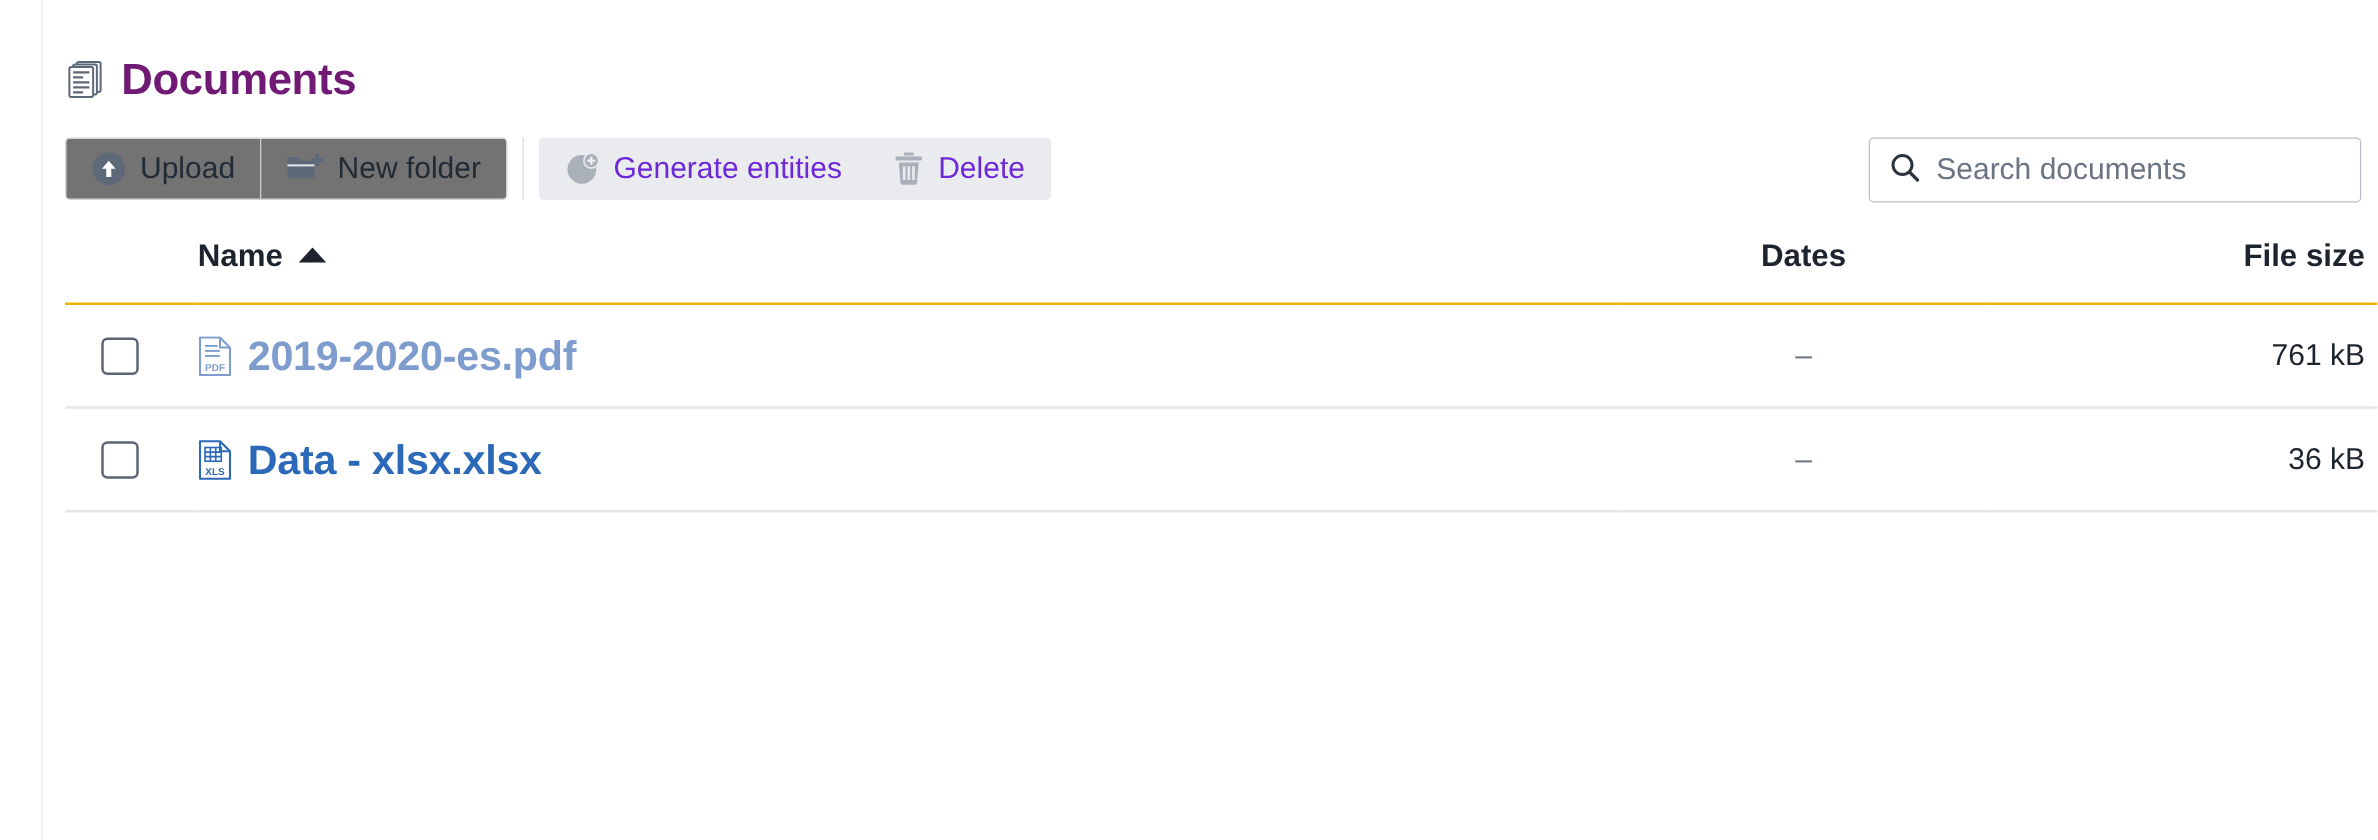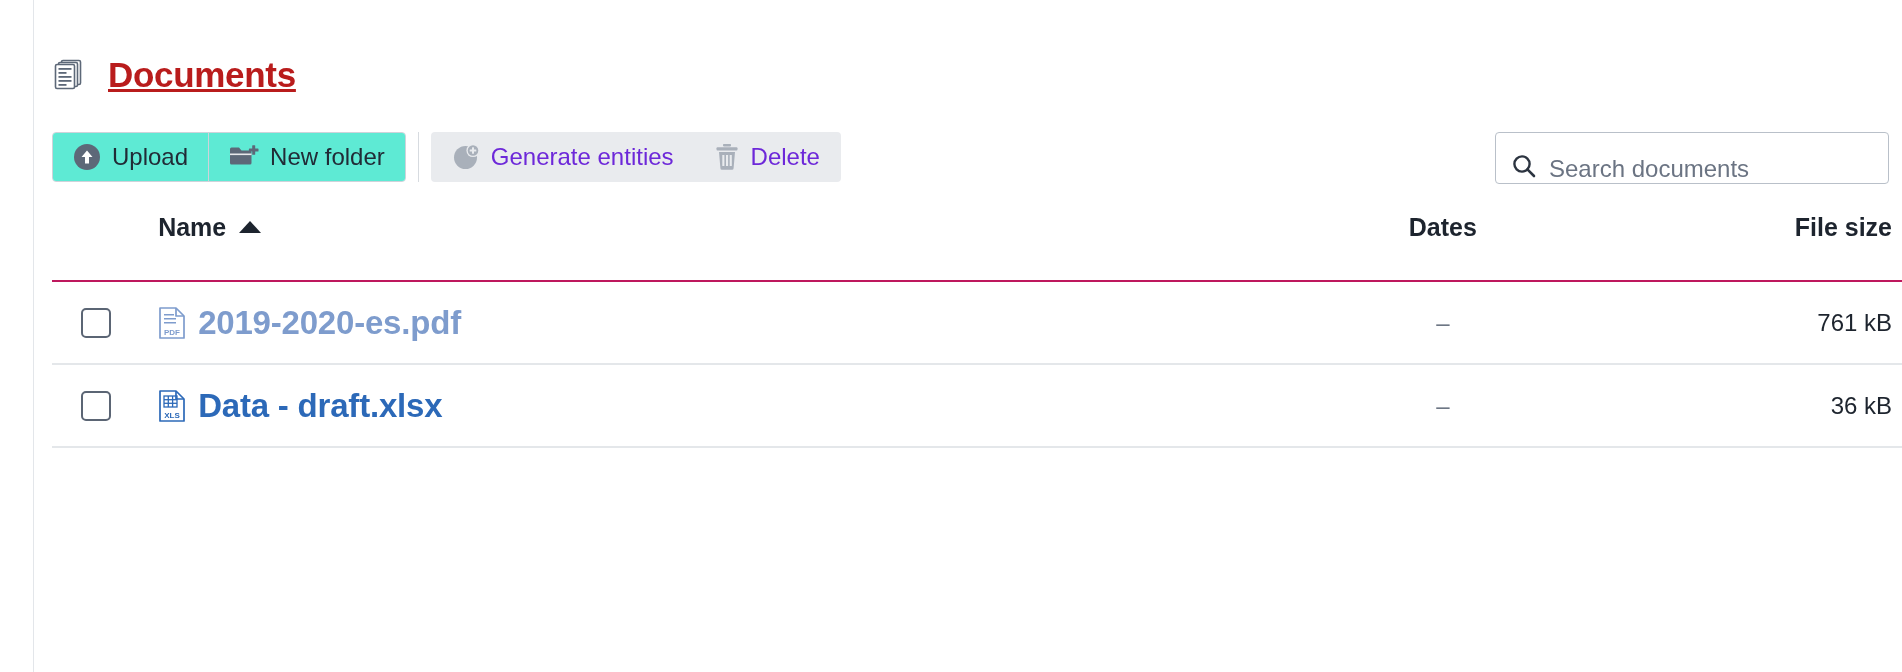--- a/index.html
+++ b/index.html
@@ -42,25 +42,24 @@
     display: flex;
     align-items: center;
     gap: 14px;
     padding: 45px 0 0 18px;
   }
   .docs-stack-icon { width: 30px; height: 32px; flex: none; display:block; }
   .page-title {
     font-size: 35px;
     font-weight: bold;
     letter-spacing: -0.3px;
-    color: #b91c1c;
+    color: #701a75;
     line-height: 1;
-    margin: 12px;
+    margin: 1px;
     white-space: nowrap;
-    text-decoration: underline;
   }
 
   
   .toolbar {
     display: flex;
     align-items: center;
     padding: 28px 0 0 18px;
     position: relative;
     height: 78px;
   }
@@ -71,21 +70,21 @@
     border-radius: 4px;
     overflow: hidden;
     background: #f7f8f9;
     height: 50px;
   }
   .btn {
     display: flex;
     align-items: center;
     gap: 11px;
     padding: 0 20px;
-    background: #5eead4;
+    background: #737373;
     border: 0;
     border-right: 1px solid #ced3da;
     font-family: "Liberation Sans", sans-serif;
     font-size: 24px;
     color: #212b36;
     cursor: pointer;
     white-space: nowrap;
     line-height: 1;
   }
   .btn:last-child { border-right: 0; align-items: center; }
@@ -114,21 +113,21 @@
   .search-box {
     position: absolute;
     right: 13px;
     top: 28px;
     width: 394px;
     height: 52px;
     border: 1px solid #b9c0c9;
     border-radius: 4px;
     background: #ffffff;
     display: flex;
-    align-items: flex-end;
+    align-items: center;
     gap: 12px;
     padding: 0 15px;
   }
   .search-box input {
     border: 0;
     outline: none;
     font-family: "Liberation Sans", sans-serif;
     font-size: 24px;
     color: #2c3440;
     background: transparent;
@@ -142,22 +141,22 @@
     width: 1858px;
     border-collapse: collapse;
     margin: 31px 0 0 18px;
     table-layout: fixed;
   }
   .file-table th {
     font-size: 25px;
     font-weight: bold;
     color: #1d242e;
     text-align: left;
-    padding: 0 0 38px 0;
-    border-bottom: 2px solid #be185d;
+    padding: 0 0 22px 0;
+    border-bottom: 2px solid #eab308;
     white-space: nowrap;
   }
   .file-table td {
     padding: 0;
     height: 83px;
     border-bottom: 2px solid #e4e7ea;
     vertical-align: middle;
     font-size: 24px;
     color: #1d242e;
   }
@@ -383,21 +382,21 @@
                 <g fill="none" stroke="#2c69b8" stroke-width="1.3">
                   <rect x="5" y="6" width="13" height="11"></rect>
                   <line x1="5" y1="9.7" x2="18" y2="9.7"></line>
                   <line x1="5" y1="13.3" x2="18" y2="13.3"></line>
                   <line x1="9.3" y1="6" x2="9.3" y2="17"></line>
                   <line x1="13.6" y1="6" x2="13.6" y2="17"></line>
                 </g>
                 <text x="13" y="28" text-anchor="middle" font-family="Liberation Sans, sans-serif" font-size="8" font-weight="bold" fill="#2c69b8">XLS</text>
               </svg>
             </span>
-            <a class="file-link normal">Data - draft.xlsx</a>
+            <a class="file-link normal">Data - xlsx.xlsx</a>
           </div>
         </td>
         <td class="col-dates">
           <span class="dash">–</span>
         </td>
         <td class="col-size">
           <span class="size-text">36 kB</span>
         </td>
       </tr>
 

